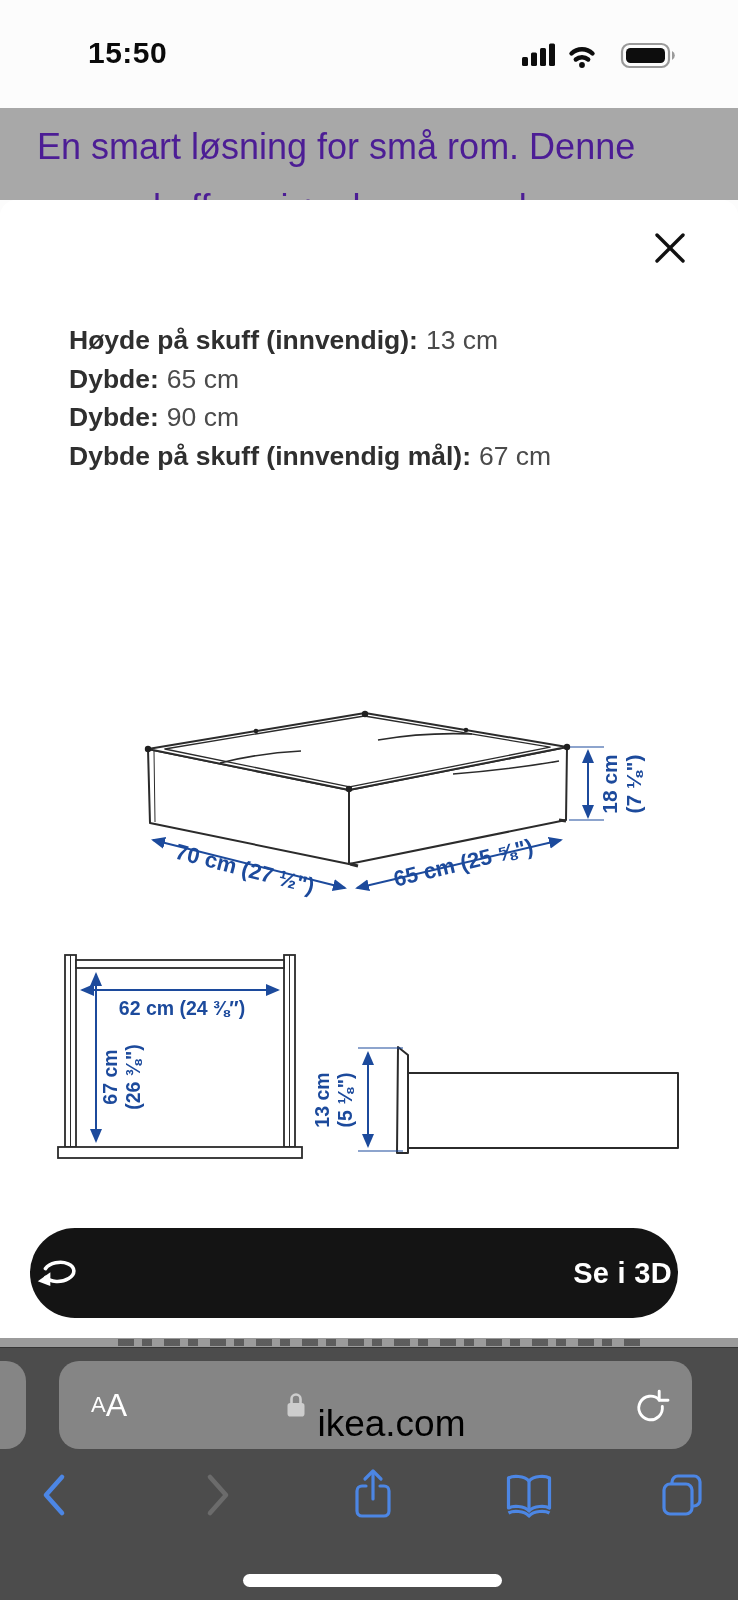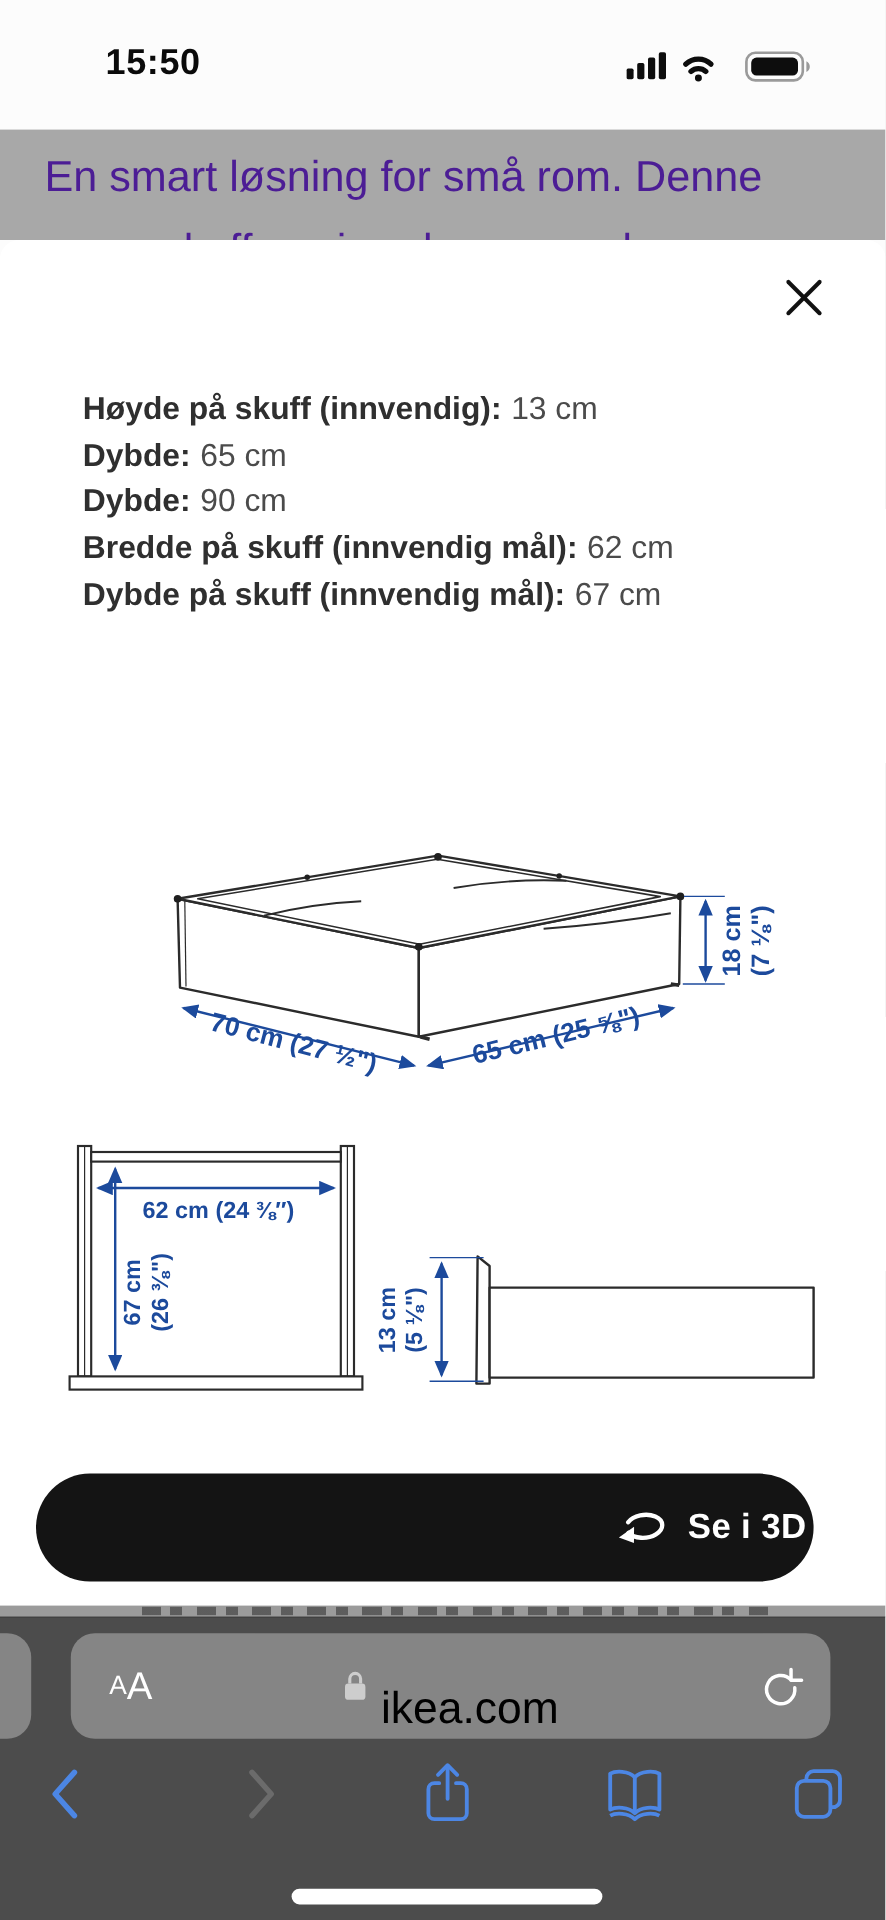--- a/index.html
+++ b/index.html
@@ -16,21 +16,21 @@
   .strip-marks{position:absolute;left:118px;top:1px;width:524px;height:7px;opacity:.8;
     background:repeating-linear-gradient(90deg,#4e4e4e 0 16px,transparent 16px 24px,#4e4e4e 24px 34px,transparent 34px 46px);}
   
   .modal{position:absolute;left:0;top:200px;width:738px;height:1138px;background:#ffffff;
          border-radius:16px 16px 0 0;}
   .close-btn{position:absolute;left:646px;top:24px;width:48px;height:48px;cursor:pointer;
              display:flex;align-items:center;justify-content:center;background:none;border:none;padding:0;}
   .specs{position:absolute;left:45px;top:121px;font-size:26.5px;line-height:38.7px;color:#4b4b4b;}
   .specs .row b{color:#2f2f2f;margin-right:8px;margin-left:24px;}
   .cta{position:absolute;left:30px;top:1028px;width:648px;height:90px;border-radius:46px;background:#141414;
-       border:none;display:flex;align-items:center;justify-content:flex-end;gap:15px;cursor:pointer;}
+       border:none;display:flex;align-items:center;justify-content:space-between;gap:15px;cursor:pointer;}
   .cta .lbl{color:#ffffff;font-size:29px;font-weight:bold;letter-spacing:.3px;}
   .drw{position:absolute;}
   
   .toolbar{position:absolute;left:0;top:1347px;width:738px;height:253px;background:#4c4c4c;border-top:1px solid rgba(0,0,0,.28);box-sizing:border-box;}
   .pill{position:absolute;top:13px;height:88px;background:#858585;border-radius:20px;}
   .pill.peek{left:-26px;width:52px;}
   .pill.main{left:59px;width:633px;}
   .reader{position:absolute;left:32px;top:0;height:88px;display:flex;align-items:center;color:#fff;background:none;border:none;padding:0;cursor:pointer;}
   .reader .sm{font-size:22px;}
   .reader .lg{font-size:32px;}
@@ -83,21 +83,20 @@
           <line x1="3" y1="3" x2="29" y2="29"></line>
             <line x1="29" y1="3" x2="3" y2="29"></line>
         </g>
       </svg>
     </button>
 
     <div class="specs">
       <div class="row"><b>Høyde på skuff (innvendig):</b><span>13 cm</span></div>
       <div class="row"><b>Dybde:</b><span>65 cm</span></div>
       <div class="row"><b>Dybde:</b><span>90 cm</span></div>
-      <div class="row"><b>Bredde på skuff (innvendig mål):</b><span>62 cm</span></div>
       <div class="row"><b>Dybde på skuff (innvendig mål):</b><span>67 cm</span></div>
     </div>
 
     <svg class="drw" style="left:125px;top:488px;" width="545" height="210" viewBox="0 0 545 210">
       <defs>
         <marker id="ah-iso" markerWidth="8" markerHeight="8" refX="6" refY="3" orient="auto-start-reverse">
           <path d="M0,0 L7,3 L0,6 Z" fill="#1c4a9c"></path>
         </marker>
       </defs>
       <g stroke="#2b2b2b" stroke-width="2" fill="#ffffff" stroke-linejoin="round">

